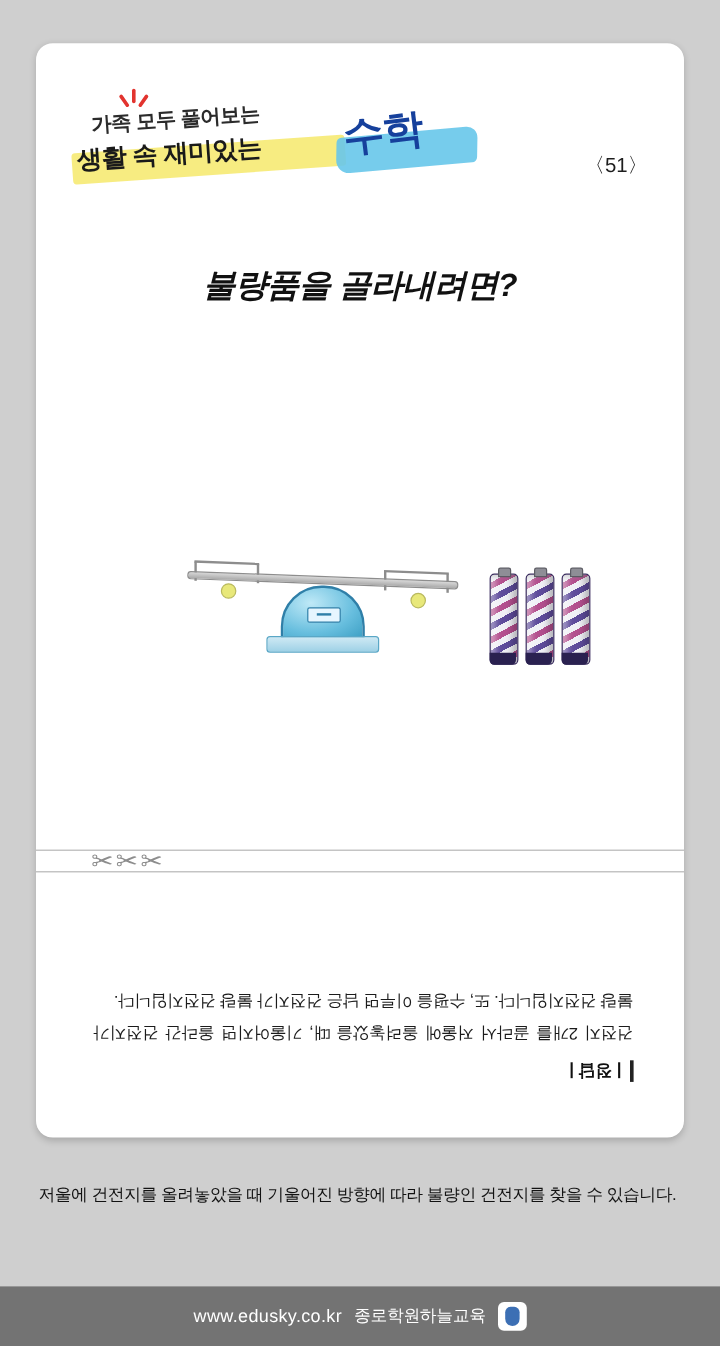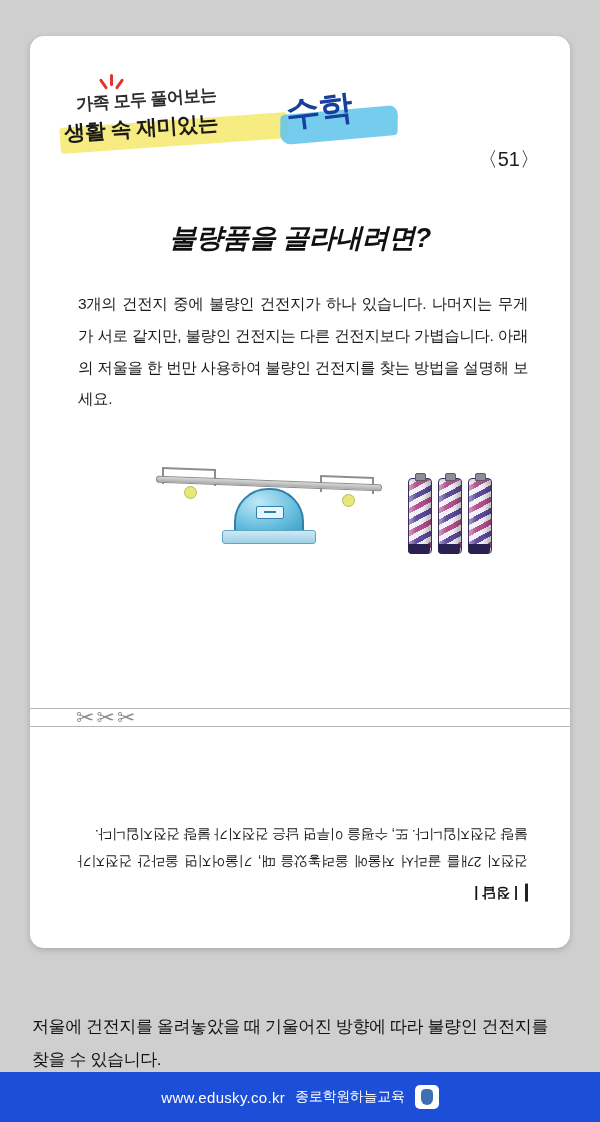--- a/index.html
+++ b/index.html
@@ -106,22 +106,22 @@
     height: 12px;
     border-radius: 2px;
   }
   .logo-spark .s1 { left: 4px;  top: 4px;  transform: rotate(-35deg); }
   .logo-spark .s2 { left: 12px; top: 0px;  transform: rotate(0deg); }
   .logo-spark .s3 { left: 20px; top: 4px;  transform: rotate(35deg); }
 
   .page-no {
     position: absolute;
     right: 30px;
-    top: 110px;
-    font-size: 20px;
+    top: 90px;
+    font-size: 17px;
     color: #1d1d1d;
     letter-spacing: 0px;
     text-align: center;
   }
 
   
   .title {
     position: absolute;
     left: 0;
     right: 0;
@@ -343,35 +343,34 @@
     letter-spacing: -0.4px;
     text-align: justify;
   }
 
   
   .bottom-note {
     position: absolute;
     left: 32px;
     top: 982px;
     width: 536px;
-    font-size: 17px;
+    font-size: 14px;
     line-height: 1.95;
     color: #121212;
     letter-spacing: -0.4px;
-    margin-top: 28px;
   }
 
   
   .footer {
     position: absolute;
     left: 0;
     bottom: 0;
     width: 600px;
     height: 50px;
-    background: #1d4ed8;
+    background: #737373;
     display: flex;
     align-items: center;
     justify-content: center;
   }
   .footer-inner {
     display: flex;
     align-items: center;
     gap: 10px;
   }
   .footer-url {
@@ -417,21 +416,20 @@
     <div class="logo-math-brush"></div>
     <div class="logo-line1">가족 모두 풀어보는</div>
     <div class="logo-line2">생활 속 재미있는</div>
     <div class="logo-math">수학</div>
   </div>
 
   <div class="page-no">〈51〉</div>
 
   <div class="title">불량품을 골라내려면?</div>
 
-  <div class="question">3개의 건전지 중에 불량인 건전지가 하나 있습니다. 나머지는 무게가 서로 같지만, 불량인 건전지는 다른 건전지보다 가볍습니다. 아래의 저울을 한 번만 사용하여 불량인 건전지를 찾는 방법을 설명해 보세요.</div>
 
   <div class="illus">
 
     <div class="scale">
       <div class="arm-top l"></div>
       <div class="arm-top r"></div>
       <div class="arm l1"></div>
       <div class="arm l2"></div>
       <div class="arm r1"></div>
       <div class="arm r2"></div>

